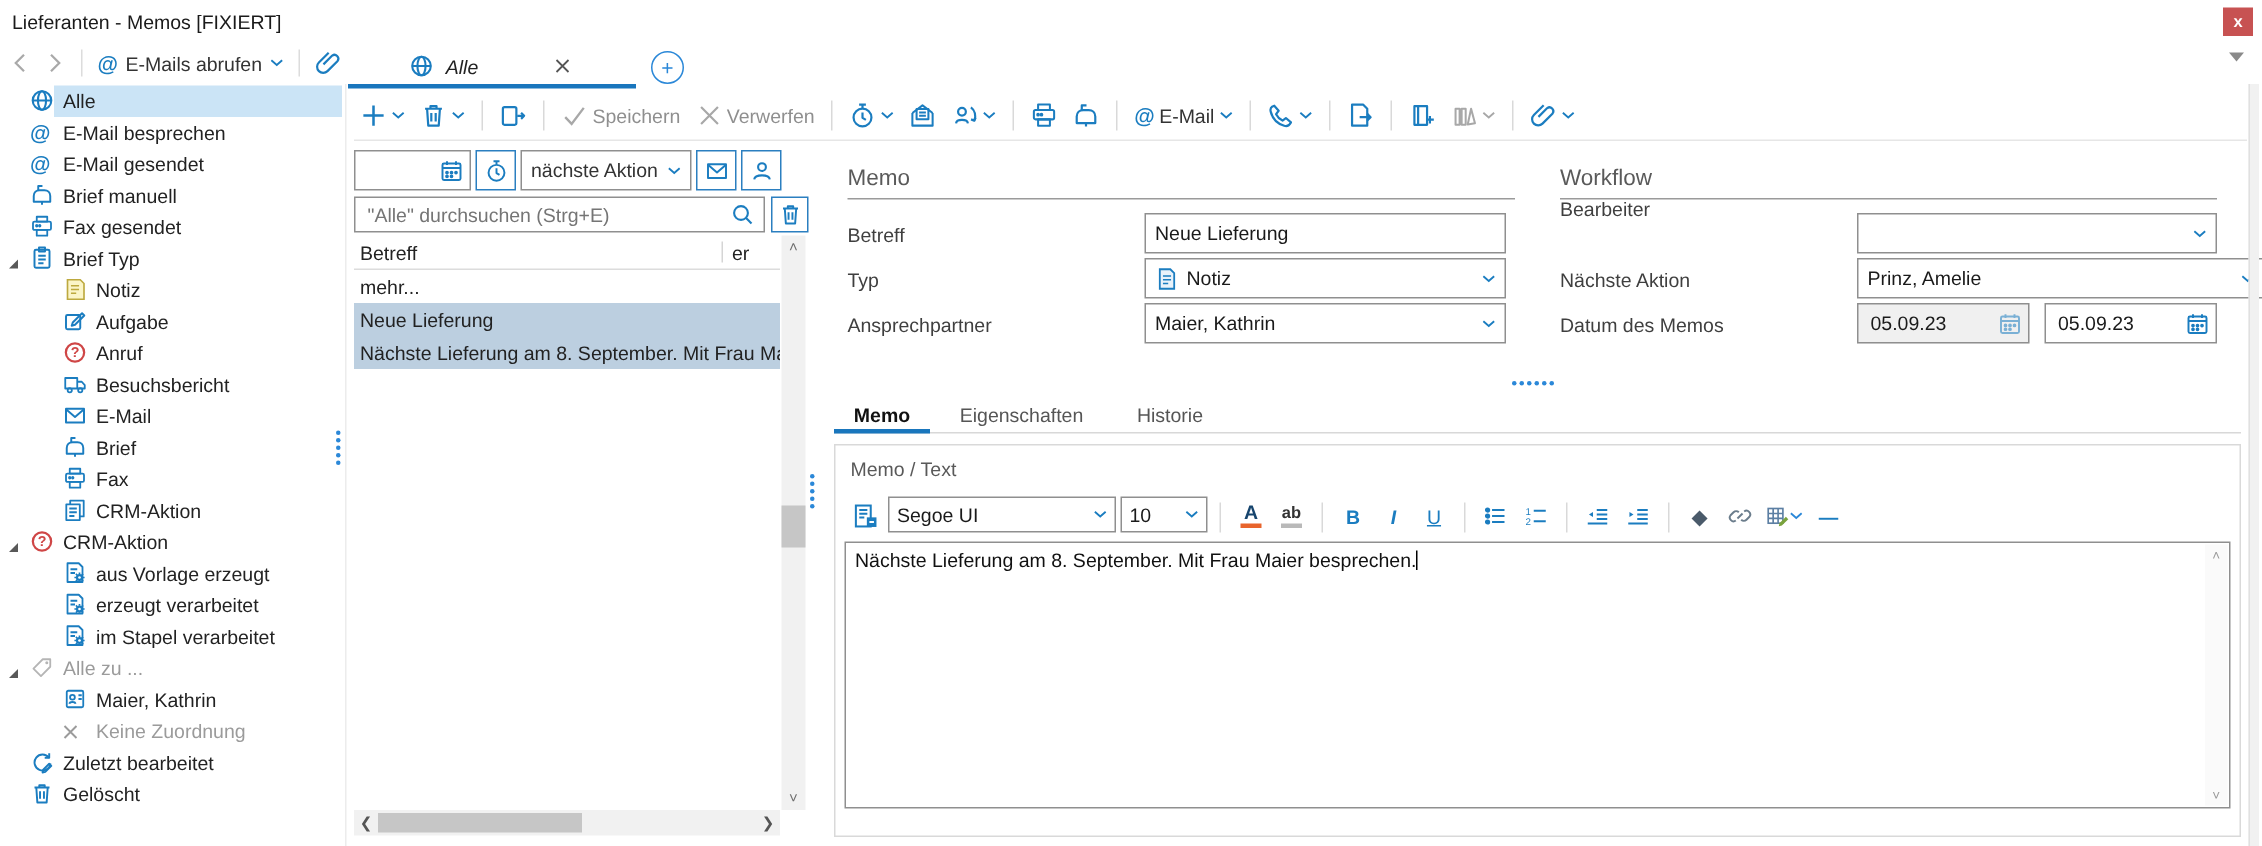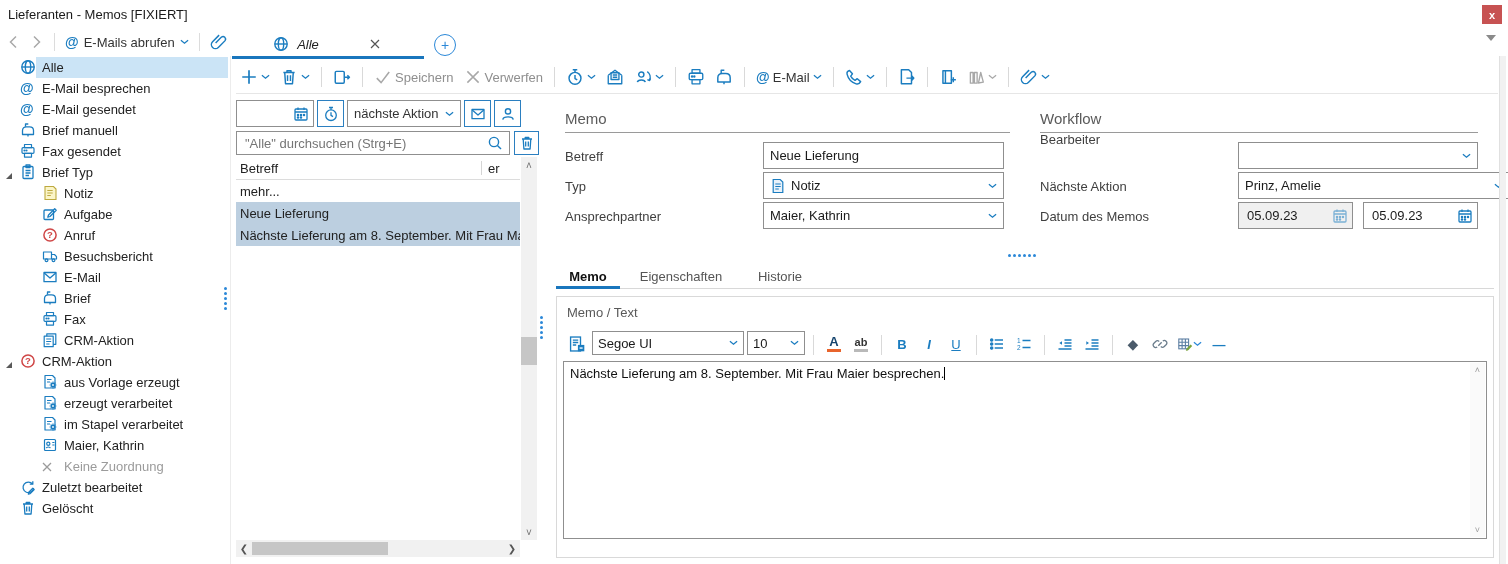--- a/index.html
+++ b/index.html
@@ -676,20 +676,31 @@
         <span class="lbl">erzeugt verarbeitet</span>
       </div>
     <div class="sbr l1">
         <span class="icn blue">
           <svg class="ic">
             <use href="#s-docgear"></use>
           </svg>
         </span>
         <span class="lbl">im Stapel verarbeitet</span>
       </div>
+    <div class="sbr dim">
+        <span class="tri"><svg width="8" height="8">
+            <use href="#s-tri"></use>
+          </svg></span>
+        <span class="icn" style="color:#b5b5b5">
+          <svg class="ic">
+            <use href="#s-tag"></use>
+          </svg>
+        </span>
+        <span class="lbl">Alle zu ...</span>
+      </div>
     <div class="sbr l1">
         <span class="icn blue">
           <svg class="ic">
             <use href="#s-contact"></use>
           </svg>
         </span>
         <span class="lbl">Maier, Kathrin</span>
       </div>
     <div class="sbr l1 dim">
         <span class="icn" style="color:#9b9b9b;top:4px"><svg width="10" height="10" viewBox="0 0 10 10">

